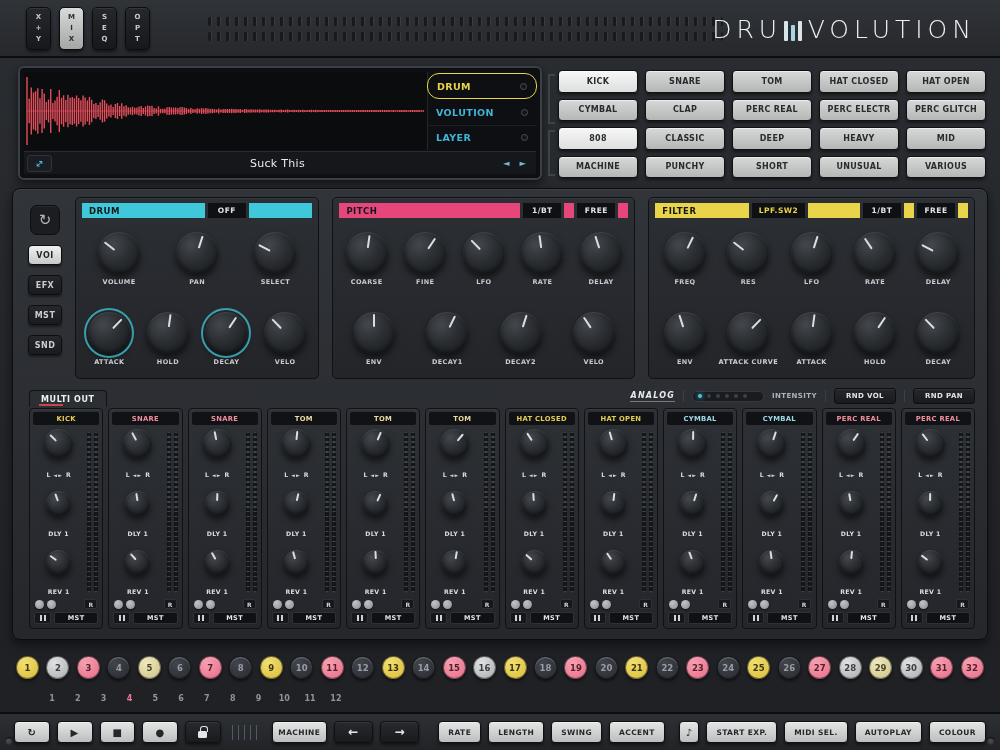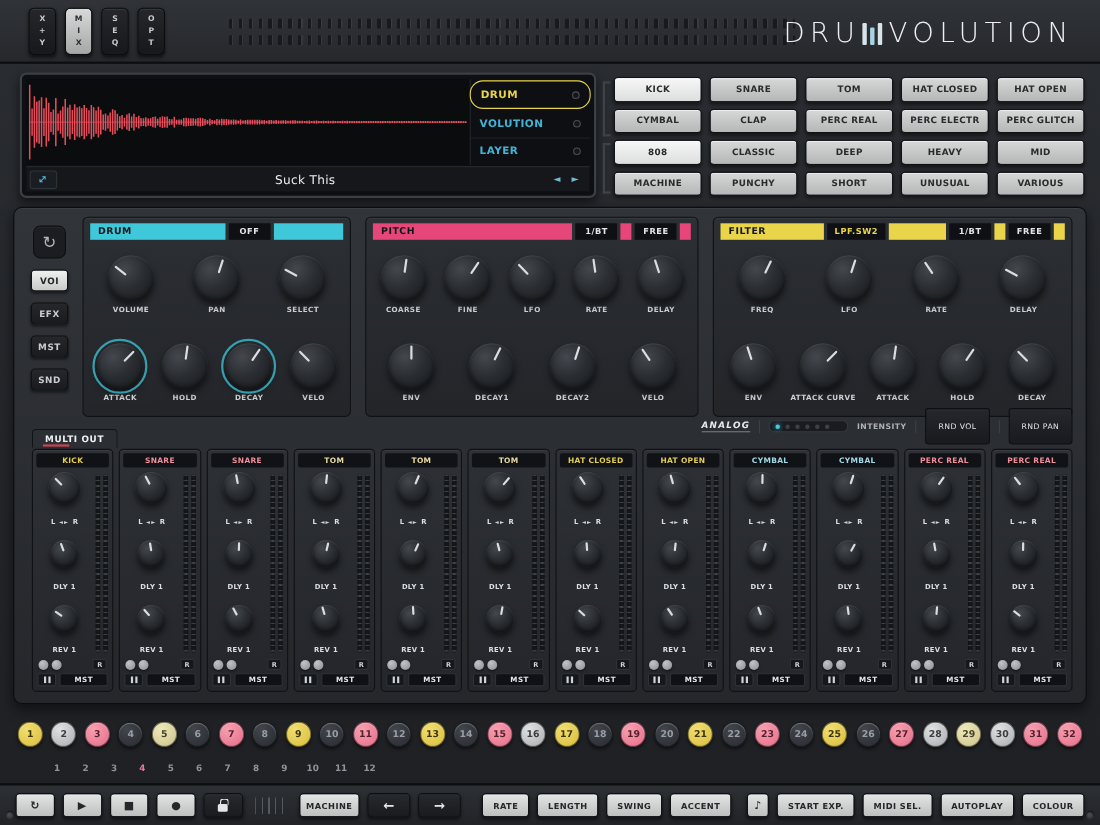--- a/index.html
+++ b/index.html
@@ -68,21 +68,21 @@
 .mixhead{position:absolute;left:16px;right:12px;top:197px;height:21px;display:flex;align-items:flex-end}
 .multiout{position:relative;padding:4px 11px 3px;background:#2b2e33;border:1px solid #101214;border-bottom:none;border-radius:4px 4px 0 0;font-size:8px;font-weight:bold;color:#eef1f3;letter-spacing:.6px}
 .multiout::after{content:"";position:absolute;left:9px;bottom:1px;width:24px;height:2px;background:#c8444e}
 .analog{margin-left:auto;display:flex;align-items:center;gap:8px;padding-bottom:3px}
 .analog-label{font-size:8px;font-weight:bold;font-style:italic;color:#e7eaec;letter-spacing:1.2px;border-bottom:1px solid #767b81;padding-bottom:1px}
 .intensity{display:flex;align-items:center;gap:5px;width:72px;height:11px;padding:0 5px;background:#191b1f;border-radius:5px;border:1px solid #34383e}
 .intensity i{width:4px;height:4px;border-radius:50%;background:#3d4147}
 .intensity i.on{background:#49c6e0;box-shadow:0 0 5px #49c6e0}
 .small-label{font-size:7px;font-weight:bold;color:#aeb3b8;letter-spacing:.4px}
 .divtick{width:1px;height:12px;background:#3d4147}
-.dbtn{height:33px;padding:0 11px;background:linear-gradient(180deg,#25272c,#181a1e);border:1px solid #0d0e11;border-radius:3px;color:#e0e4e7;font-size:7px;font-weight:normal;display:flex;align-items:center;letter-spacing:.4px;box-shadow:inset 0 1px 0 rgba(255,255,255,.06)}
+.dbtn{height:16px;padding:0 11px;background:linear-gradient(180deg,#25272c,#181a1e);border:1px solid #0d0e11;border-radius:3px;color:#e0e4e7;font-size:7px;font-weight:bold;display:flex;align-items:center;letter-spacing:.4px;box-shadow:inset 0 1px 0 rgba(255,255,255,.06)}
 
 
 .mixer{position:absolute;left:16px;right:12px;top:219px;bottom:10px;display:grid;grid-template-columns:repeat(12,1fr);gap:5px}
 .strip{background:linear-gradient(180deg,#2d3035,#24262b);border:1px solid #0f1114;border-radius:4px;padding:3px 3px 4px;display:flex;flex-direction:column;box-shadow:inset 0 1px 0 rgba(255,255,255,.05)}
 .shead{height:13px;background:#101216;border-radius:2px;display:flex;align-items:center;justify-content:center;font-size:6.8px;font-weight:bold;letter-spacing:.3px;color:var(--sc,#e5cd52);white-space:nowrap;overflow:hidden}
 .sbody{flex:1;display:flex;margin-top:2px}
 .sknobs{flex:1;display:flex;flex-direction:column;align-items:center;justify-content:space-between;padding:2px 0}
 .smeters{width:15px;display:flex;gap:3px;justify-content:flex-end;padding:4px 1px 4px 0}
 .meter{width:4px;border-radius:1px;background:repeating-linear-gradient(180deg,#43474e 0 1.5px,#17191c 1.5px 5px);box-shadow:inset 0 0 2px #000}
 .sknob{width:25px;height:25px}
@@ -310,20 +310,24 @@
             <div class="seg color" style="flex-grow: 1;"></div>
             <div class="seg dark">1/BT</div>
             <div class="seg color small"></div>
             <div class="seg dark">FREE</div>
             <div class="seg color small"></div>
           </div>
           <div class="krow">
             <div class="kcell">
               <div class="knob" style="--rot: 26deg;"></div>
               <div class="klabel">FREQ</div>
+            </div>
+            <div class="kcell">
+              <div class="knob" style="--rot: -52deg;"></div>
+              <div class="klabel">RES</div>
             </div>
             <div class="kcell">
               <div class="knob" style="--rot: 18deg;"></div>
               <div class="klabel">LFO</div>
             </div>
             <div class="kcell">
               <div class="knob" style="--rot: -34deg;"></div>
               <div class="klabel">RATE</div>
             </div>
             <div class="kcell">

